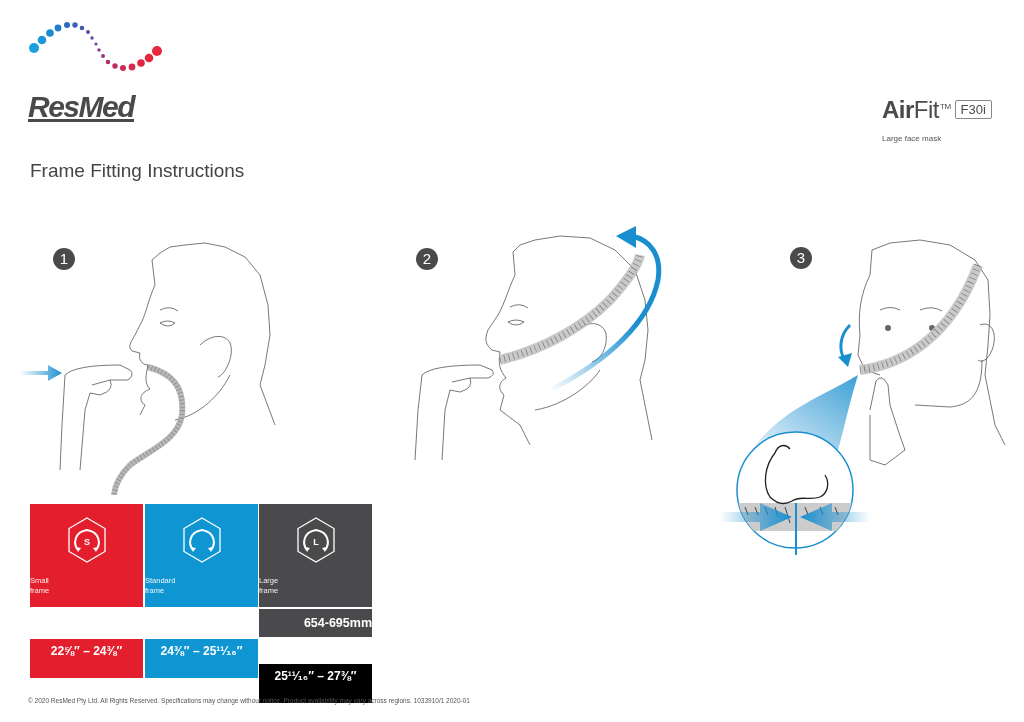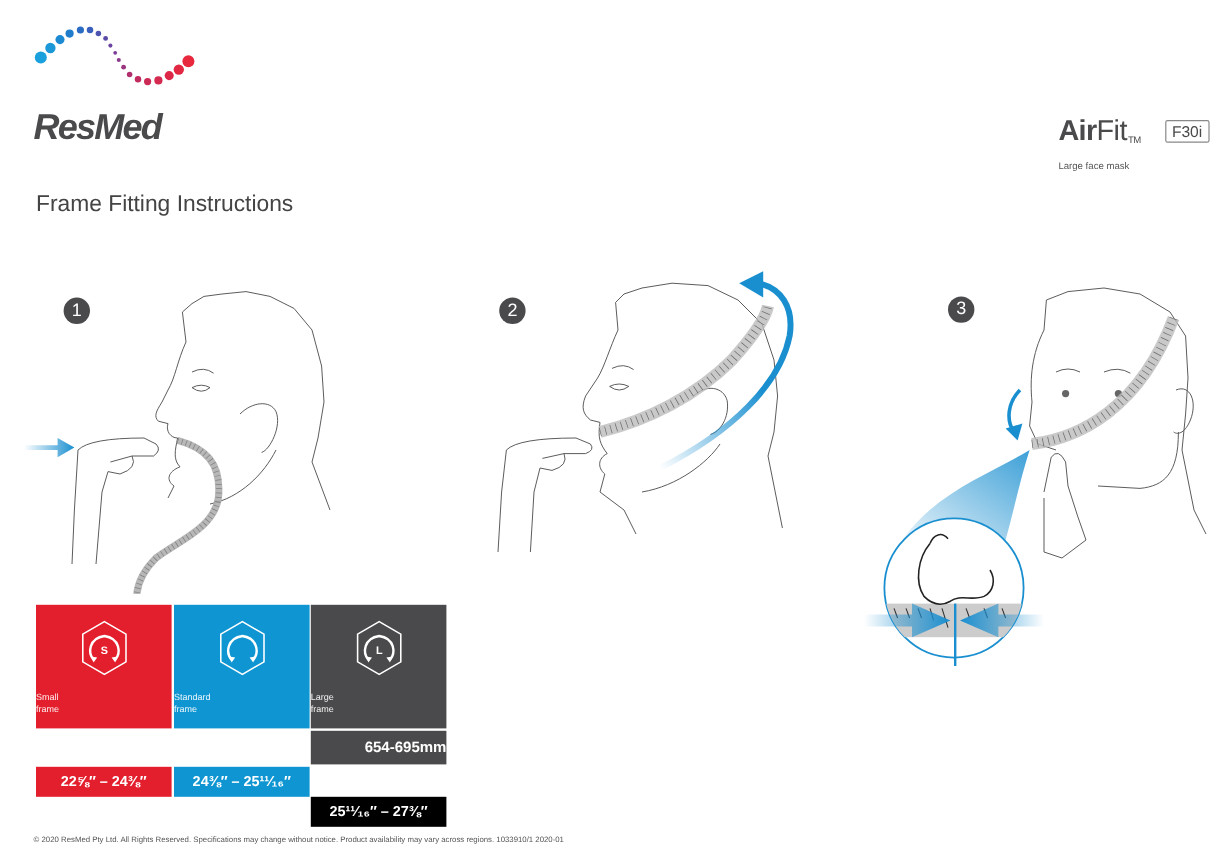--- a/index.html
+++ b/index.html
@@ -1,32 +1,32 @@
 <!DOCTYPE html>
 <html><head>
 <meta charset="utf-8">
 <style>
   html,body{margin:0;padding:0;background:#fff;}
   body{width:1024px;height:722px;position:relative;overflow:hidden;font-family:"Liberation Sans",sans-serif;color:#3c3c3c;}
   .abs{position:absolute;}
   #logo-dots{left:22px;top:18px;}
-  #logo-word{left:28px;top:90px;font-size:30px;font-weight:bold;font-style:italic;color:#4a4a4c;letter-spacing:-1.5px;}
+  #logo-word{left:28px;top:90px;font-size:30px;font-weight:bold;font-style:italic;color:#4a4a4c;letter-spacing:-1.5px;text-decoration:underline;}
   #prod{left:882px;top:96px;}
   #prod .name{font-size:24px;color:#4a4a4c;letter-spacing:-0.5px;display:inline-block;vertical-align:top;}
   #prod .name b{font-weight:bold;}
-  #prod .tm{font-size:8px;vertical-align:top;position:relative;top:16px;margin-left:1px;text-align:right;}
-  #prod .model{display:inline-block;border:1px solid #888;border-radius:2px;font-size:13px;padding:1px 5px;margin-left:20px;position:relative;top:4px;color:#4a4a4c;}
+  #prod .tm{font-size:8px;vertical-align:top;position:relative;top:6px;margin-left:1px;text-align:right;}
+  #prod .model{display:inline-block;border:1px solid #888;border-radius:2px;font-size:13px;padding:1px 5px;margin-left:4px;position:relative;top:4px;color:#4a4a4c;}
   #prod .sub{font-size:8px;color:#555;margin-top:10px;}
   #title{left:30px;top:160px;font-size:19px;color:#444;}
   .badge{width:22px;height:22px;border-radius:50%;background:#4a4a4c;color:#fff;font-size:15px;text-align:center;line-height:22px;}
   #table{left:30px;top:504px;width:342px;height:160px;}
   .col{position:absolute;top:0;width:113px;height:160px;}
   .cell-top{position:absolute;left:0;top:0;width:100%;height:103px;}
   .cell-mm{position:absolute;left:0;top:105px;width:100%;height:28px;color:#fff;font-weight:bold;font-size:12.5px;text-align:center;line-height:28px;}
-  .cell-in{position:absolute;left:0;top:135px;width:100%;height:25px;color:#fff;font-weight:bold;font-size:12px;text-align:center;line-height:25px;}
+  .cell-in{position:absolute;left:0;top:135px;width:100%;height:39px;color:#fff;font-weight:bold;font-size:12px;text-align:center;line-height:25px;}
   .frame-label{position:absolute;left:0;top:72px;width:100%;color:#fff;font-size:7.5px;line-height:10px;opacity:0.92;}
   .hex{position:absolute;left:36px;top:12px;}
   #footer{left:28px;top:697px;font-size:6.5px;color:#555;}
 </style>
 </head>
 <body>
 
 <svg id="logo-dots" class="abs" width="150" height="70" viewBox="0 0 150 70">
   <circle cx="12" cy="30" r="5" fill="#1aa0dc"></circle>
   <circle cx="20" cy="22" r="4.3" fill="#1c98d8"></circle>

